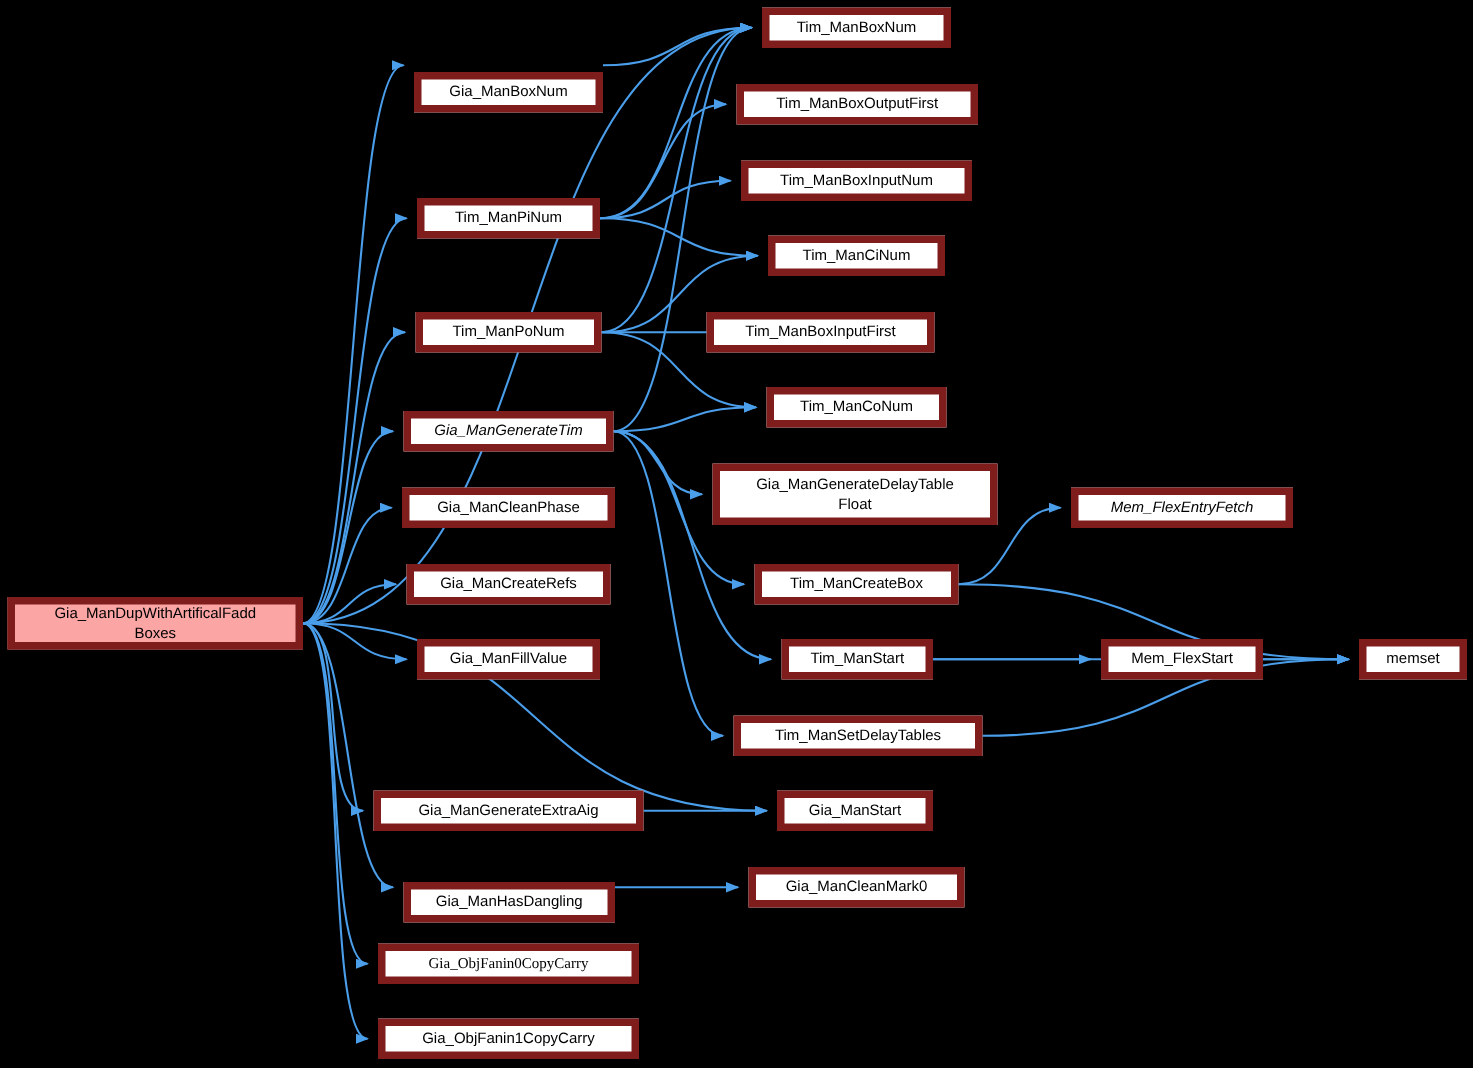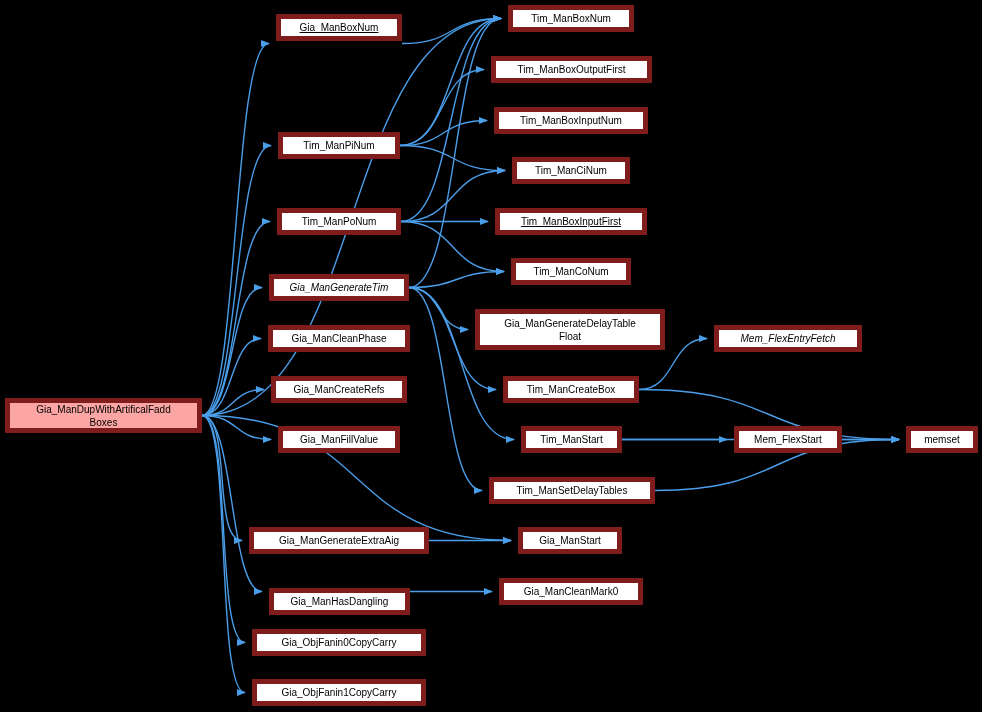--- a/index.html
+++ b/index.html
@@ -85,36 +85,36 @@
       <path d="M 639 389.5 C 676.4 389.5, 669.6 338.5, 707 338.5" fill="none" stroke="#4a9eea" stroke-width="1.4" marker-end="url(#arrow)"></path>
       <path d="M 639 389.5 C 782 389.5, 756 439.5, 899 439.5" fill="none" stroke="#4a9eea" stroke-width="1.4" marker-end="url(#arrow)"></path>
       <path d="M 622 439.5 C 679.75 439.5, 669.25 439.5, 727 439.5" fill="none" stroke="#4a9eea" stroke-width="1.4" marker-end="url(#arrow)"></path>
       <path d="M 622 439.5 C 774.35 439.5, 746.65 439.5, 899 439.5" fill="none" stroke="#4a9eea" stroke-width="1.4" marker-end="url(#arrow)"></path>
       <path d="M 655 490.5 C 789.2 490.5, 764.8 439.5, 899 439.5" fill="none" stroke="#4a9eea" stroke-width="1.4" marker-end="url(#arrow)"></path>
       <path d="M 842 439.5 C 873.35 439.5, 867.65 439.5, 899 439.5" fill="none" stroke="#4a9eea" stroke-width="1.4" marker-end="url(#arrow)"></path>
     </svg>
   <div id="node-layer">
       <div class="node root" style="left: 5px; top: 398px; width: 197px; height: 35px;">Gia_ManDupWithArtificalFadd
 Boxes</div>
-      <div class="node" style="left: 276px; top: 14px; width: 126px; height: 27px; text-decoration: underline;">Gia_ManBoxNum</div>
+      <div class="node" style="left: 276px; top: 48px; width: 126px; height: 27px;">Gia_ManBoxNum</div>
       <div class="node" style="left: 278px; top: 132px; width: 122px; height: 27px;">Tim_ManPiNum</div>
       <div class="node" style="left: 277px; top: 208px; width: 124px; height: 27px;">Tim_ManPoNum</div>
       <div class="node" style="left: 269px; top: 274px; width: 140px; height: 27px; font-style: italic;">Gia_ManGenerateTim</div>
       <div class="node" style="left: 268px; top: 325px; width: 142px; height: 27px;">Gia_ManCleanPhase</div>
       <div class="node" style="left: 271px; top: 376px; width: 136px; height: 27px;">Gia_ManCreateRefs</div>
       <div class="node" style="left: 278px; top: 426px; width: 122px; height: 27px;">Gia_ManFillValue</div>
       <div class="node" style="left: 249px; top: 527px; width: 180px; height: 27px;">Gia_ManGenerateExtraAig</div>
       <div class="node" style="left: 269px; top: 588px; width: 141px; height: 27px;">Gia_ManHasDangling</div>
-      <div class="node" style="left: 252px; top: 629px; width: 174px; height: 27px;">Gia_ObjFanin0CopyCarry</div>
+      <div class="node" style="left: 252px; top: 629px; width: 174px; height: 27px; font-family: Liberation Serif, serif;">Gia_ObjFanin0CopyCarry</div>
       <div class="node" style="left: 252px; top: 679px; width: 174px; height: 27px;">Gia_ObjFanin1CopyCarry</div>
       <div class="node" style="left: 508px; top: 5px; width: 126px; height: 27px;">Tim_ManBoxNum</div>
       <div class="node" style="left: 491px; top: 56px; width: 161px; height: 27px;">Tim_ManBoxOutputFirst</div>
       <div class="node" style="left: 494px; top: 107px; width: 154px; height: 27px;">Tim_ManBoxInputNum</div>
       <div class="node" style="left: 512px; top: 157px; width: 118px; height: 27px;">Tim_ManCiNum</div>
-      <div class="node" style="left: 495px; top: 208px; width: 152px; height: 27px; text-decoration: underline;">Tim_ManBoxInputFirst</div>
+      <div class="node" style="left: 471px; top: 208px; width: 152px; height: 27px;">Tim_ManBoxInputFirst</div>
       <div class="node" style="left: 511px; top: 258px; width: 120px; height: 27px;">Tim_ManCoNum</div>
       <div class="node" style="left: 475px; top: 309px; width: 190px; height: 41px;">Gia_ManGenerateDelayTable
 Float</div>
       <div class="node" style="left: 503px; top: 376px; width: 136px; height: 27px;">Tim_ManCreateBox</div>
       <div class="node" style="left: 521px; top: 426px; width: 101px; height: 27px;">Tim_ManStart</div>
       <div class="node" style="left: 489px; top: 477px; width: 166px; height: 27px;">Tim_ManSetDelayTables</div>
       <div class="node" style="left: 518px; top: 527px; width: 104px; height: 27px;">Gia_ManStart</div>
       <div class="node" style="left: 499px; top: 578px; width: 144px; height: 27px;">Gia_ManCleanMark0</div>
       <div class="node" style="left: 714px; top: 325px; width: 148px; height: 27px; font-style: italic;">Mem_FlexEntryFetch</div>
       <div class="node" style="left: 734px; top: 426px; width: 108px; height: 27px;">Mem_FlexStart</div>

